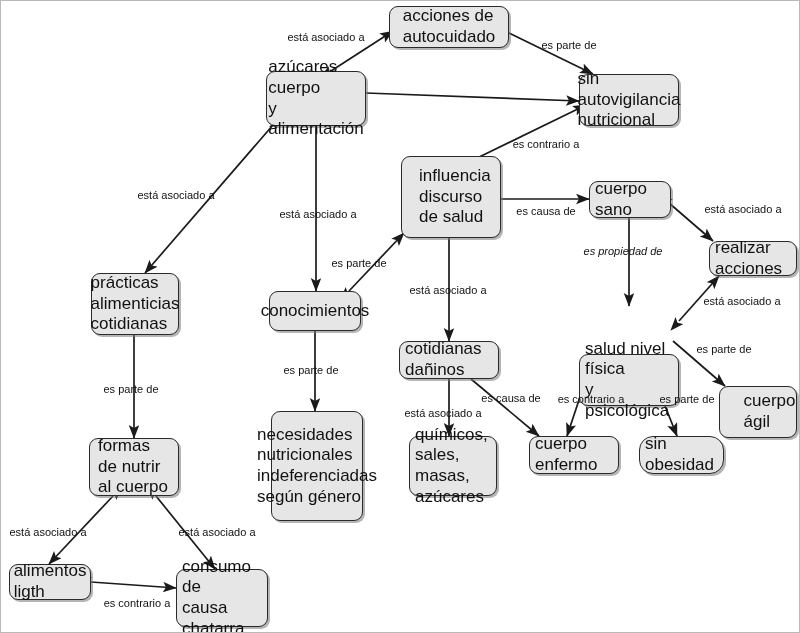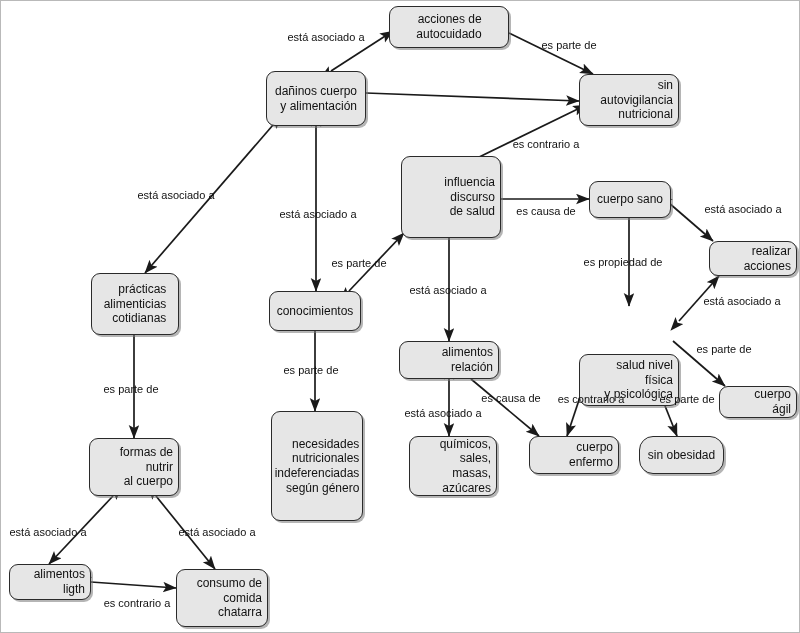--- a/index.html
+++ b/index.html
@@ -30,23 +30,23 @@
   .node {
     position: absolute;
     box-sizing: border-box;
     background: #e6e6e6;
     border: 1.6px solid #2a2a2a;
     border-radius: 9px;
     box-shadow: 2px 2px 0 rgba(120,120,120,0.55);
     display: flex;
     align-items: center;
     justify-content: center;
-    text-align: right;
+    text-align: left;
     color: #111111;
-    font-size: 12px;
+    font-size: 17px;
     line-height: 1.22;
     padding: 3px 5px;
     white-space: pre-line;
   }
   .edge-label {
     position: absolute;
     color: #111111;
     font-size: 11px;
     line-height: 1.15;
     white-space: nowrap;
@@ -88,60 +88,60 @@
         <line x1="314" y1="330" x2="314" y2="410" stroke="#1a1a1a" stroke-width="1.7" marker-end="url(#arrow-end)"></line>
         <line x1="133" y1="334" x2="133" y2="437" stroke="#1a1a1a" stroke-width="1.7" marker-end="url(#arrow-end)"></line>
         <line x1="112" y1="495" x2="48" y2="563" stroke="#1a1a1a" stroke-width="1.7" marker-end="url(#arrow-end)" marker-start="url(#arrow-start)"></line>
         <line x1="155" y1="495" x2="214" y2="568" stroke="#1a1a1a" stroke-width="1.7" marker-end="url(#arrow-end)" marker-start="url(#arrow-start)"></line>
         <line x1="90" y1="581" x2="175" y2="587" stroke="#1a1a1a" stroke-width="1.7" marker-end="url(#arrow-end)" marker-start="url(#arrow-start)"></line>
       </g>
   </svg>
   <div id="node-layer">
       <div class="node" style="left: 388px; top: 5px; width: 120px; height: 42px;">acciones de
 autocuidado</div>
-      <div class="node" style="left: 265px; top: 70px; width: 100px; height: 55px;">dañinos cuerpo
+      <div class="node" style="left: 265px; top: 70px; width: 100px; height: 55px;">azúcares cuerpo
 y alimentación</div>
       <div class="node" style="left: 578px; top: 73px; width: 100px; height: 52px;">sin autovigilancia
 nutricional</div>
       <div class="node" style="left: 400px; top: 155px; width: 100px; height: 82px; padding-left: 17px;">influencia discurso
 de salud</div>
       <div class="node" style="left: 588px; top: 180px; width: 82px; height: 37px;">cuerpo sano</div>
       <div class="node" style="left: 708px; top: 240px; width: 88px; height: 35px;">realizar acciones</div>
       <div class="node" style="left: 90px; top: 272px; width: 88px; height: 62px;">prácticas
 alimenticias
 cotidianas</div>
       <div class="node" style="left: 268px; top: 290px; width: 92px; height: 40px;">conocimientos</div>
       <div class="node" style="left: 578px; top: 305px; width: 100px; height: 52px; margin-top: 48px;">salud nivel física
 y psicológica</div>
-      <div class="node" style="left: 398px; top: 340px; width: 100px; height: 38px;">alimentos relación</div>
-      <div class="node" style="left: 718px; top: 385px; width: 78px; height: 32px; padding-left: 28px;">cuerpo ágil</div>
+      <div class="node" style="left: 398px; top: 340px; width: 100px; height: 38px;">cotidianas dañinos</div>
+      <div class="node" style="left: 718px; top: 385px; width: 78px; height: 52px; padding-left: 28px;">cuerpo ágil</div>
       <div class="node" style="left: 270px; top: 410px; width: 92px; height: 110px;">necesidades
 nutricionales
 indeferenciadas
 según género</div>
       <div class="node" style="left: 408px; top: 435px; width: 88px; height: 60px;">químicos, sales,
 masas, azúcares</div>
       <div class="node" style="left: 528px; top: 435px; width: 90px; height: 38px;">cuerpo enfermo</div>
       <div class="node" style="left: 638px; top: 435px; width: 85px; height: 38px; border-radius: 14px;">sin obesidad</div>
       <div class="node" style="left: 88px; top: 437px; width: 90px; height: 58px; padding-left: 8px;">formas de nutrir
 al cuerpo</div>
       <div class="node" style="left: 8px; top: 563px; width: 82px; height: 36px;">alimentos ligth</div>
       <div class="node" style="left: 175px; top: 568px; width: 92px; height: 58px;">consumo de
-comida chatarra</div>
+causa chatarra</div>
     </div>
   <div id="label-layer">
       <div class="edge-label" style="left: 325px; top: 36px;">está asociado a</div>
       <div class="edge-label" style="left: 568px; top: 44px;">es parte de</div>
       <div class="edge-label" style="left: 545px; top: 143px;">es contrario a</div>
       <div class="edge-label" style="left: 545px; top: 210px;">es causa de</div>
       <div class="edge-label" style="left: 175px; top: 194px;">está asociado a</div>
       <div class="edge-label" style="left: 317px; top: 213px;">está asociado a</div>
       <div class="edge-label" style="left: 358px; top: 262px;">es parte de</div>
       <div class="edge-label" style="left: 447px; top: 289px;">está asociado a</div>
-      <div class="edge-label" style="left: 622px; top: 261px;">es propiedad de</div>
+      <div class="edge-label" style="left: 622px; top: 250px; font-style: italic;">es propiedad de</div>
       <div class="edge-label" style="left: 742px; top: 208px;">está asociado a</div>
       <div class="edge-label" style="left: 741px; top: 300px;">está asociado a</div>
       <div class="edge-label" style="left: 723px; top: 348px;">es parte de</div>
       <div class="edge-label" style="left: 590px; top: 398px;">es contrario a</div>
       <div class="edge-label" style="left: 686px; top: 398px;">es parte de</div>
       <div class="edge-label" style="left: 510px; top: 397px;">es causa de</div>
       <div class="edge-label" style="left: 442px; top: 412px;">está asociado a</div>
       <div class="edge-label" style="left: 310px; top: 369px;">es parte de</div>
       <div class="edge-label" style="left: 130px; top: 388px;">es parte de</div>
       <div class="edge-label" style="left: 47px; top: 531px;">está asociado a</div>

